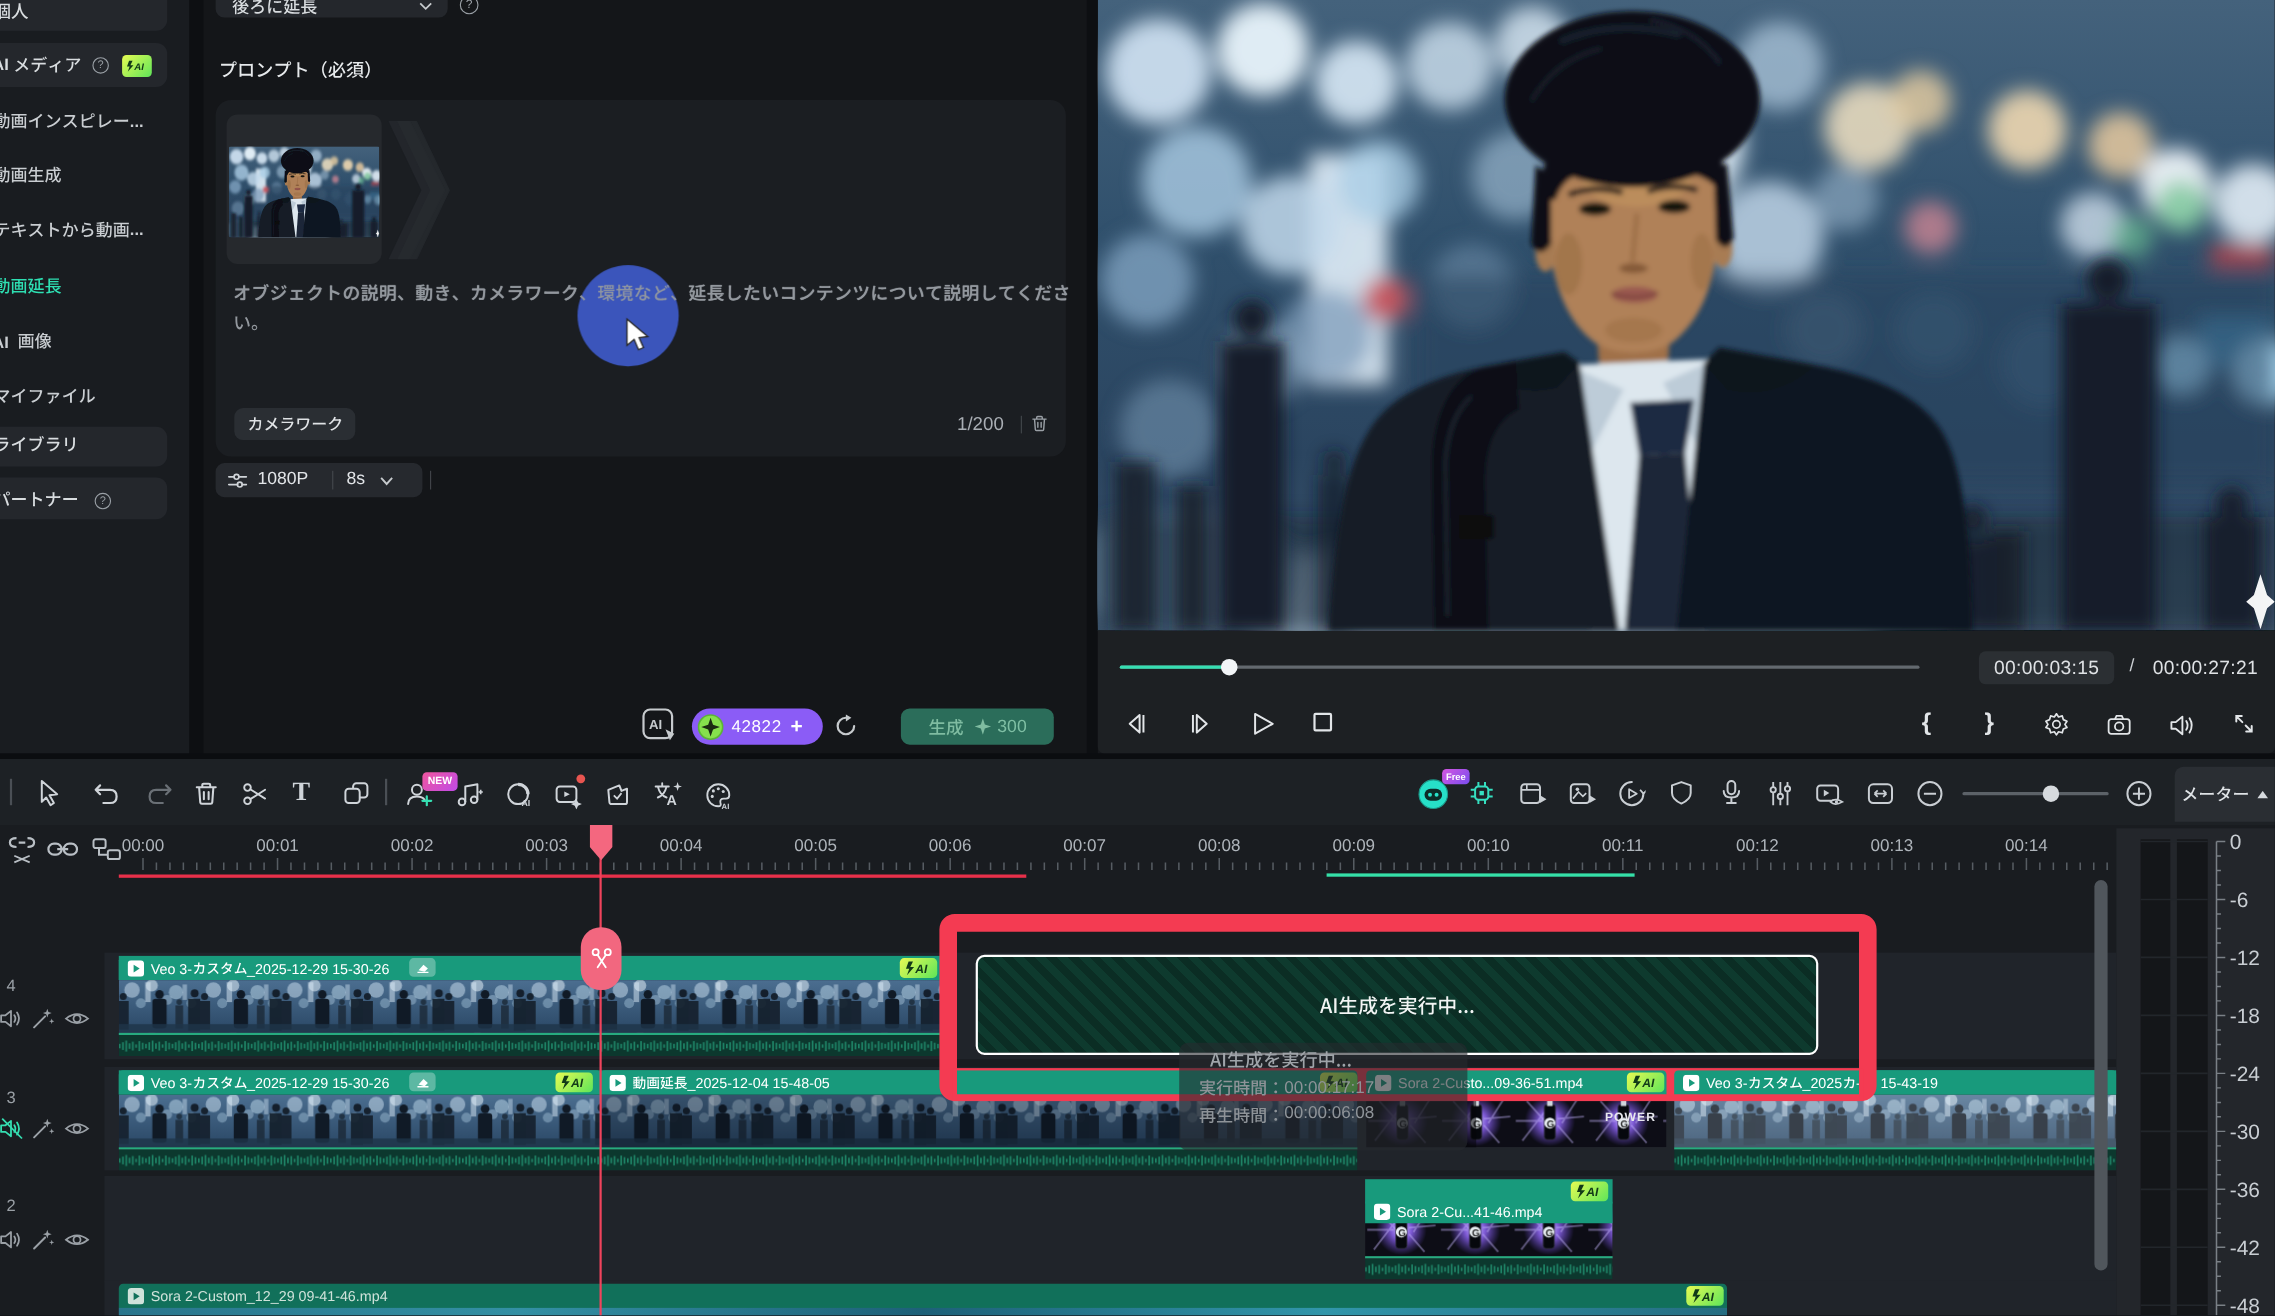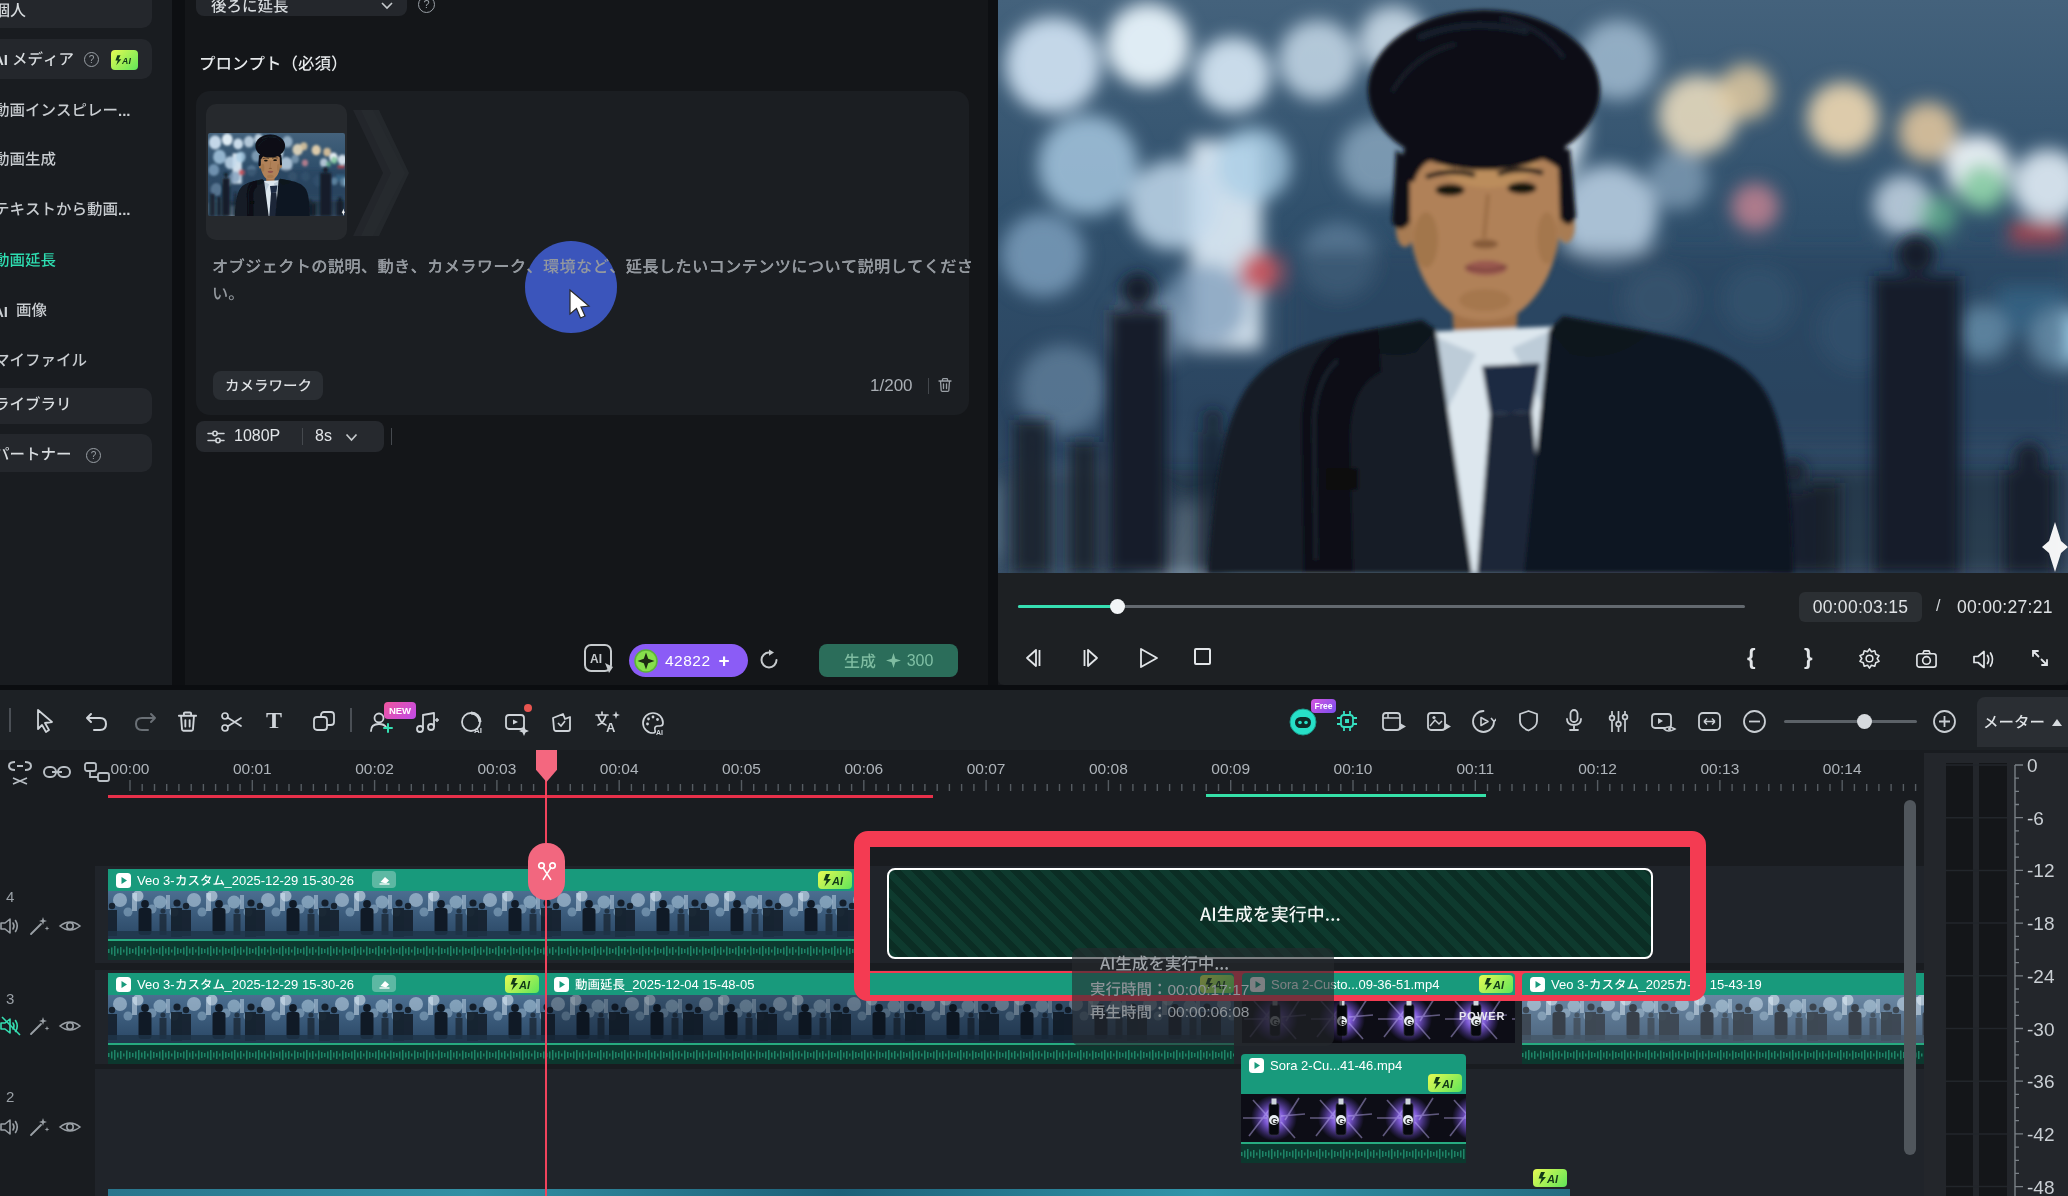--- a/index.html
+++ b/index.html
@@ -925,35 +925,45 @@
         <div class="ab" style="left:0;top:0;width:225px;height:22px;background:#189a7c"></div>
         <svg class="ab" style="left:0;top:22px" width="225" height="48" viewBox="0 0 225 48" preserveAspectRatio="none">
           <rect width="225" height="48" fill="url(#patBot)"></rect>
         </svg>
         <div class="ab" style="left:0;top:70px;width:225px;height:2px;background:#27ab80"></div>
         <svg class="ab" style="left:0;top:72px" width="225" height="19" viewBox="0 0 225 19" preserveAspectRatio="none">
           <rect width="225" height="19" fill="#0c382e"></rect>
           <rect width="225" height="19" fill="url(#patWav)" opacity="0.8"></rect>
         </svg>
       </div>
-<div class="ab" style="left:1241px;top:364px;width:225px;height:22px;background:#189a7c;border-radius:4px 4px 0 0;overflow:hidden">
+<div class="ab" style="left:1241px;top:400px;width:225px;height:22px;background:#189a7c;border-radius:4px 4px 0 0;overflow:hidden">
         <div style="display:flex;align-items:center;height:22px;padding-left:8px">
           <svg width="15" height="15" viewBox="0 0 15 15" style="flex:none">
             <rect width="15" height="15" rx="3.5" fill="#ffffff"></rect>
             <path d="M5.5 4 L11 7.5 L5.5 11 Z" fill="#189a7c"></path>
           </svg>
           <span style="width:6px;flex:none"></span>
           <span style="color:#ffffff;font-size:13px;white-space:nowrap;font-weight:500">Sora 2-Cu...41-46.mp4</span>
         </div>
       </div>
       <div class="ab" style="left:1428px;top:384px;width:34px;height:18px;background:linear-gradient(135deg,#e7fb53,#5fe559);border-radius:4px;display:flex;align-items:center;justify-content:center">
         <svg width="34" height="18" viewBox="0 0 34 18">
           <path d="M8 3 L12 3 L9.5 8 L13 8 L6.5 15.5 L8.6 9.6 L5.6 9.6 Z" fill="#123a18"></path>
           <text x="14" y="13.5" font-family="Liberation Sans" font-size="11" font-weight="bold" font-style="italic" fill="#123a18">AI</text>
         </svg>
+      </div>
+<div class="ab" style="left:108px;top:477px;width:1462px;height:22px;background:#11705a;border-radius:4px 4px 0 0;overflow:hidden">
+        <div style="display:flex;align-items:center;height:22px;padding-left:8px">
+          <svg width="15" height="15" viewBox="0 0 15 15" style="flex:none">
+            <rect width="15" height="15" rx="3.5" fill="#cfe2da"></rect>
+            <path d="M5.5 4 L11 7.5 L5.5 11 Z" fill="#11705a"></path>
+          </svg>
+          <span style="width:6px;flex:none"></span>
+          <span style="color:#cfe2da;font-size:13px;white-space:nowrap;font-weight:500">Sora 2-Custom_12_29 09-41-46.mp4</span>
+        </div>
       </div>
       <div class="ab" style="left:1533px;top:479px;width:34px;height:18px;background:linear-gradient(135deg,#e7fb53,#5fe559);border-radius:4px;display:flex;align-items:center;justify-content:center">
         <svg width="34" height="18" viewBox="0 0 34 18">
           <path d="M8 3 L12 3 L9.5 8 L13 8 L6.5 15.5 L8.6 9.6 L5.6 9.6 Z" fill="#123a18"></path>
           <text x="14" y="13.5" font-family="Liberation Sans" font-size="11" font-weight="bold" font-style="italic" fill="#123a18">AI</text>
         </svg>
       </div>
 <div class="ab" style="left:108px;top:499px;width:1462px;height:7px;background:linear-gradient(90deg,#29758c,#3390a4 25%,#1d6078 50%,#3196aa 75%,#256d82)"></div>
 <div class="ab" style="left:854px;top:141px;width:852px;height:170px;border:16px solid #f43b52;border-radius:14px"></div>
 <div class="ab" style="left:866px;top:281px;width:828px;height:30px;background:#f43b52"></div>
@@ -1056,21 +1066,21 @@
               <use href="#jg79" x="1000"></use>
               <use href="#jg82" x="2000"></use>
               <use href="#jg83" x="3000"></use>
               <use href="#jg84" x="4000"></use>
             </g>
           </svg>
           <span style="color:#8e9398;font-size:15.5px">00:00:17:17</span>
         </div>
       </div>
 <div class="ab" style="left:1090px;top:313px">
-        <div style="display:flex;align-items:center">
+        <div style="display:flex;align-items:flex-end">
           <svg style="display:block;" width="77.5" height="15.5" viewBox="0 -880 5000 1000" preserveAspectRatio="none">
             <g transform="scale(1,-1)" fill="#8e9398">
               <use href="#jg85" x="0"></use>
               <use href="#jg14" x="1000"></use>
               <use href="#jg82" x="2000"></use>
               <use href="#jg83" x="3000"></use>
               <use href="#jg84" x="4000"></use>
             </g>
           </svg>
           <span style="color:#8e9398;font-size:15.5px">00:00:06:08</span>

